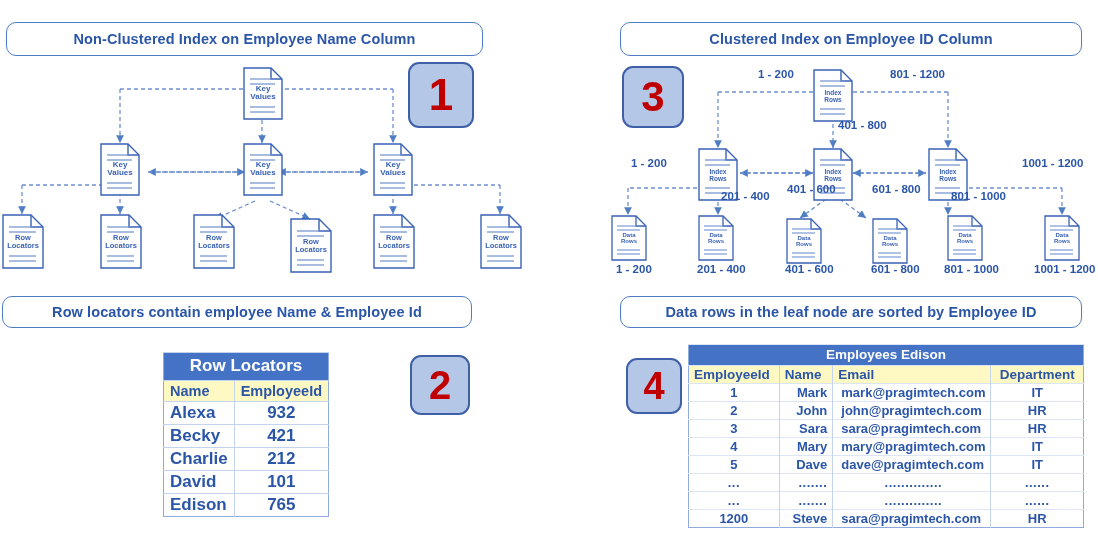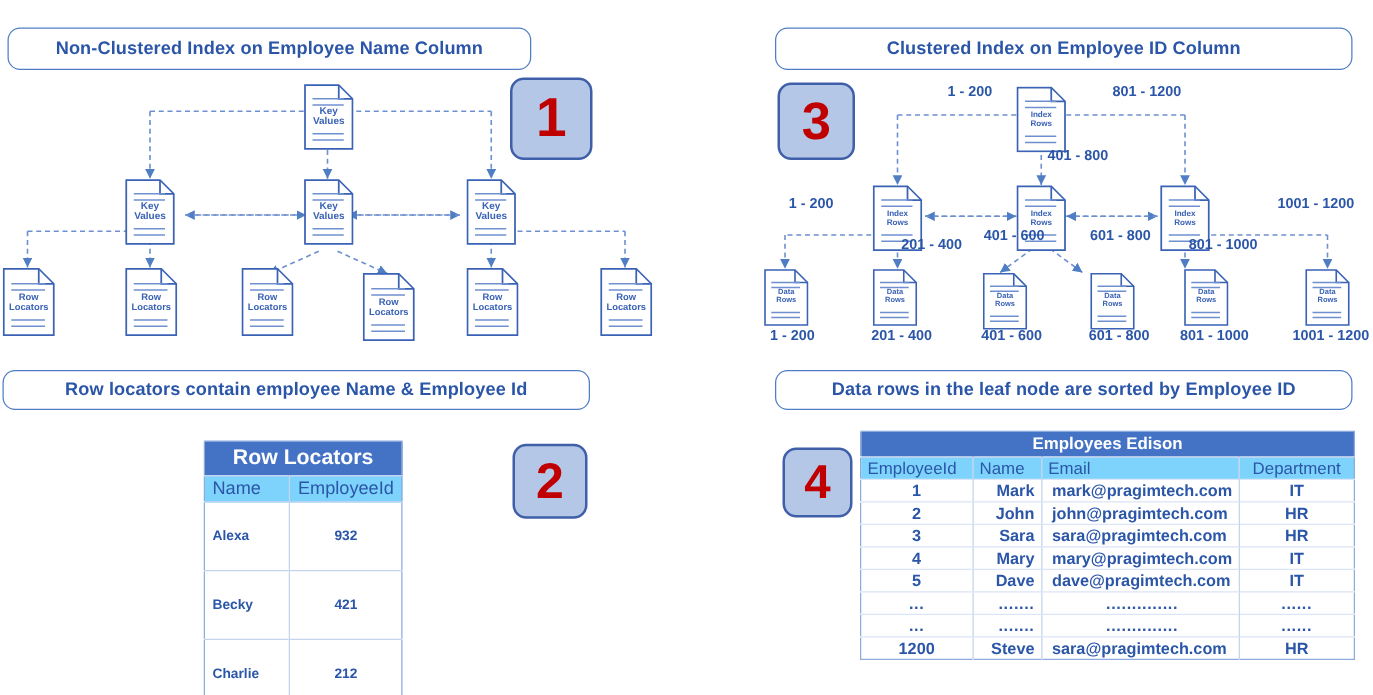--- a/index.html
+++ b/index.html
@@ -69,33 +69,33 @@
   }
 
   
   table{border-collapse:collapse;}
   .tbl{position:absolute;border:1px solid #8faadc;}
   .tbl .tcap{
     background:#4472c4;color:#ffffff;font-weight:bold;
     text-align:center;
   }
   .tbl .thead td{
-    background:#7dd3fc;color:#2b56a8;font-weight:normal;
+    background:#fef9c3;color:#2b56a8;font-weight:bold;
   }
   .tbl td{
     color:#2b56a8;font-weight:bold;
     border-right:1px solid #c5d4ee;
   }
   .tbl tr td:last-child{border-right:none;}
 
   
   #row-locators-table{left:163px;top:352px;width:159px;}
   #row-locators-table .tcap{font-size:17px;padding:3px 0 4px;}
   #row-locators-table .thead td{font-size:14.5px;padding:2px 6px;}
-  #row-locators-table td{font-size:11px;padding:21px 6px;}
+  #row-locators-table td{font-size:17px;padding:1px 6px;}
   #row-locators-table .c-name{text-align:left;width:62px;}
   #row-locators-table .c-id{text-align:center;}
   #row-locators-table tbody tr{border-top:1px solid #c5d4ee;}
 
   
   #employees-table{left:688px;top:344px;width:396px;}
   #employees-table .tcap{font-size:13.5px;padding:2px 0 3px;}
   #employees-table .thead td{font-size:13.5px;padding:1px 5px;}
   #employees-table td{font-size:13px;padding:1px 5px;}
   #employees-table .c-eid{width:86px;text-align:center;}
@@ -106,21 +106,21 @@
   #employees-table .thead .c-nm{text-align:left;}
   #employees-table .thead .c-eid{text-align:left;}
   #employees-table tbody tr{border-top:1px solid #dbe5f5;}
   .dots{letter-spacing:.5px;}
 </style>
 </head>
 <body>
 
 <div class="panel" id="left-panel">
 
-  <div class="title-pill" style="left:6px;top:22px;width:419px;height:34px;">Non-Clustered Index on Employee Name Column</div>
+  <div class="title-pill" style="left:6px;top:22px;width:477px;height:34px;">Non-Clustered Index on Employee Name Column</div>
 
   <div class="badge" style="left:408px;top:62px;width:66px;height:66px;font-size:44px;">1</div>
 
   <svg class="wires" width="560" height="290">
     <defs>
       <marker id="ar-l" markerWidth="7" markerHeight="7" refX="6" refY="3" orient="auto">
         <path d="M0,0 L6,3 L0,6 z" fill="#4f7ec4"></path>
       </marker>
     </defs>
     <g stroke="#6f90cf" stroke-width="1.3" stroke-dasharray="4,3" fill="none">

